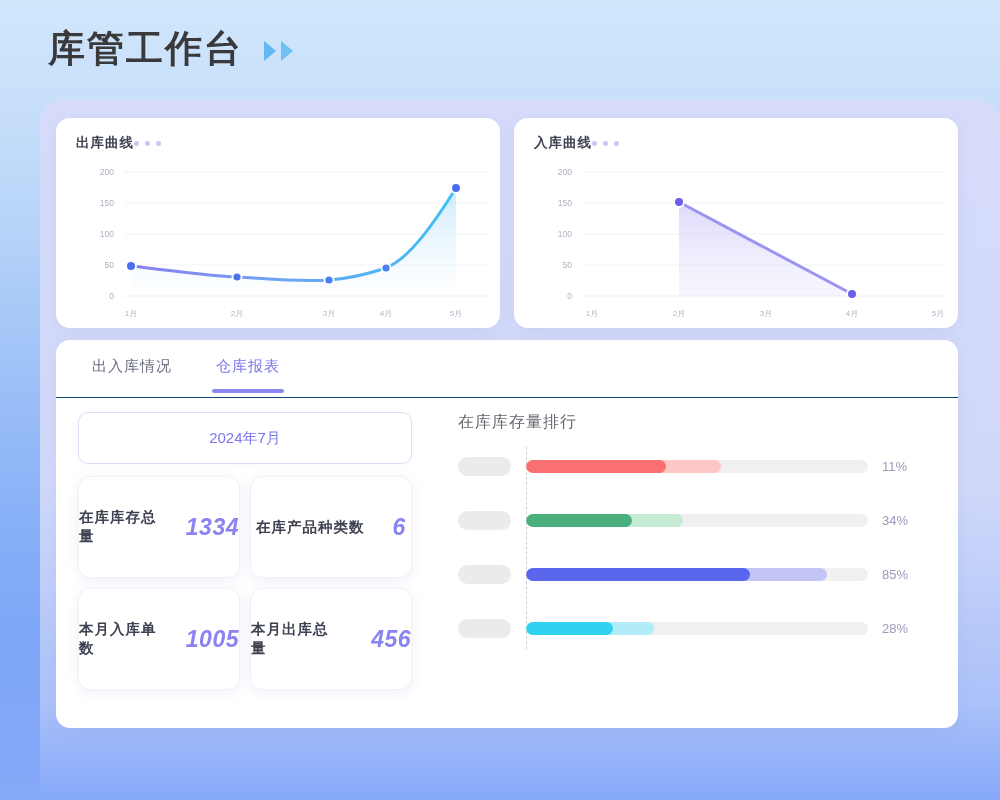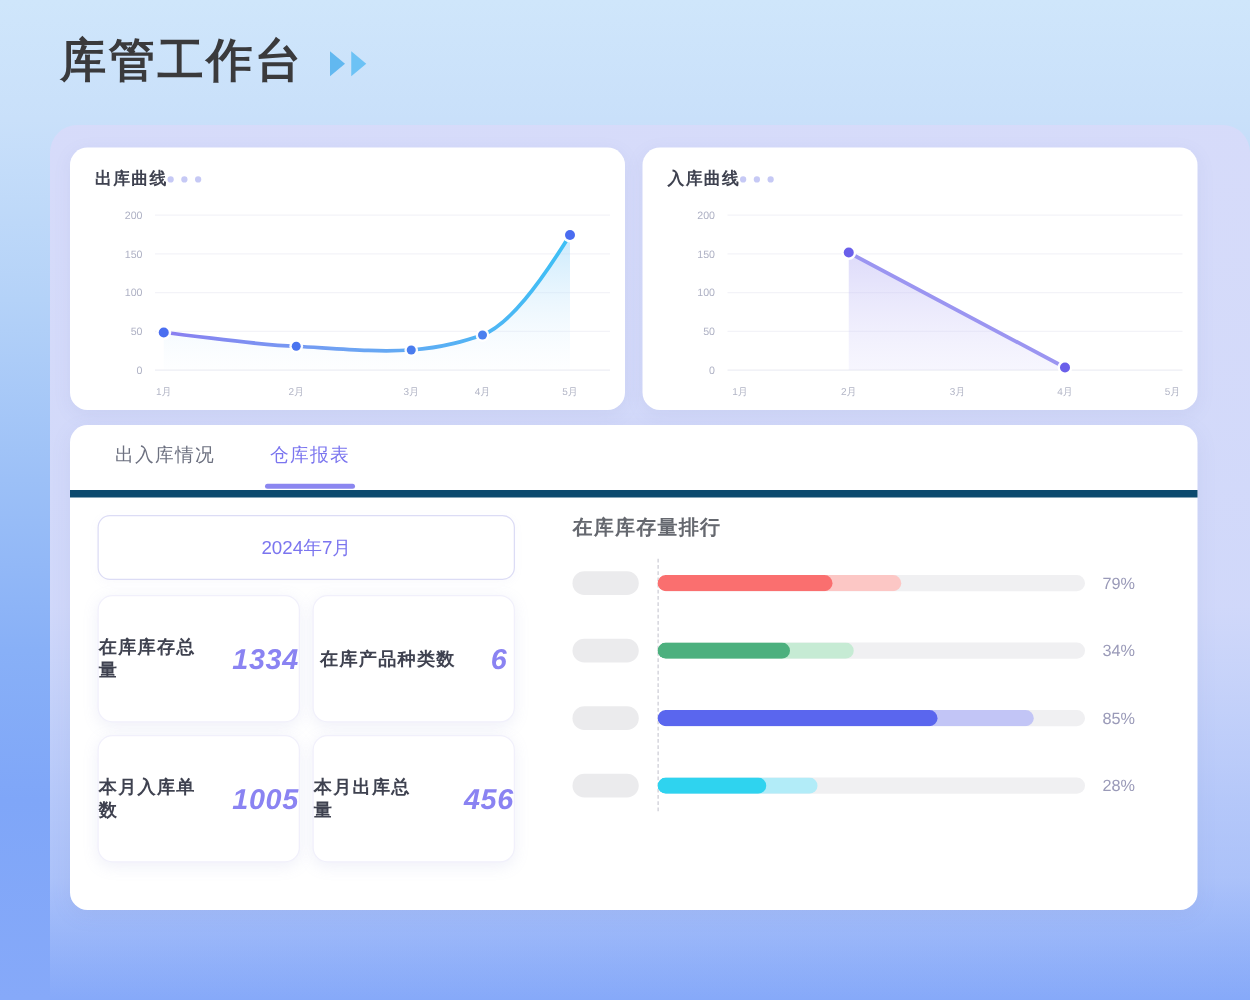--- a/index.html
+++ b/index.html
@@ -59,21 +59,21 @@
   .x-label  { font-size:8px; fill:#b2b5c6; font-family:"Liberation Sans",sans-serif; }
 
   
   #report-panel {
     position:absolute; left:16px; top:240px; width:902px; height:388px;
     background:#fff; border-radius:14px;
     box-shadow:0 4px 16px rgba(120,130,190,0.10);
   }
   #tab-bar {
     position:absolute; left:0; top:0; width:100%; height:58px;
-    border-bottom:6px solid #0c4a6e;
+    border-bottom:1px solid #0c4a6e;
     display:flex; align-items:center; padding-left:36px; gap:44px;
   }
   .tab { position:relative; font-size:15px; color:#6d7180; letter-spacing:1px; cursor:pointer; padding-bottom:4px;}
   .tab.active { color:#7b75ef; font-weight:500;text-align:center; }
   .tab.active::after {
     content:""; position:absolute; left:-4px; right:-4px; bottom:-13px;
     height:4px; border-radius:3px; background:#8b86f0;
   }
 
   
@@ -92,21 +92,21 @@
     display:flex; flex-direction:row; align-items:center; justify-content:center; gap:2px;
   }
   .stat-label { font-size:14.5px; color:#3f4250; font-weight:bold; letter-spacing:1px; }
   .stat-value {
     font-size:23px; font-style:italic; font-weight:bold;
     color:#8a83f2; letter-spacing:0.5px; line-height:1.15;margin-left:26px;
   }
 
   
   #ranking-section { position:absolute; left:402px; top:72px; right:24px; }
-  #ranking-title { font-size:16px; color:#65686f; letter-spacing:1px;font-weight:bold; }
+  #ranking-title { font-size:16px; color:#65686f; letter-spacing:1px; }
   #ranking-list { margin-top:22px; position:relative; }
   .rank-row { display:flex; align-items:center; height:22px; margin-bottom:32px; position:relative; }
   .rank-row:last-child { margin-bottom:0; }
   .rank-name-pill { width:53px; height:19px; border-radius:10px; background:#ebebed; flex:none; }
   .rank-track {
     position:relative; margin-left:15px; flex:1; height:13px;
     background:#f0f0f2; border-radius:7px; overflow:hidden;
   }
   .seg-light, .seg-dark { position:absolute; left:0; top:0; height:100%; border-radius:7px; }
   .rank-pct { width:52px; text-align:left; margin-left:14px; font-size:13px; color:#9a9ab8; flex:none; }
@@ -268,21 +268,21 @@
       <div id="ranking-list">
         <div id="dash-guide"></div>
 
 
         <div class="rank-row">
           <div class="rank-name-pill"></div>
           <div class="rank-track">
             <div class="seg-light" style="width: 57%; background: rgb(252, 199, 197);"></div>
             <div class="seg-dark" style="width: 41%; background: rgb(250, 111, 111);"></div>
           </div>
-          <div class="rank-pct">79%</div>
+          <div class="rank-pct">11%</div>
         </div>
 
         <div class="rank-row">
           <div class="rank-name-pill"></div>
           <div class="rank-track">
             <div class="seg-light" style="width: 46%; background: rgb(198, 235, 212);"></div>
             <div class="seg-dark" style="width: 31%; background: rgb(76, 176, 126);"></div>
           </div>
           <div class="rank-pct">34%</div>
         </div>

